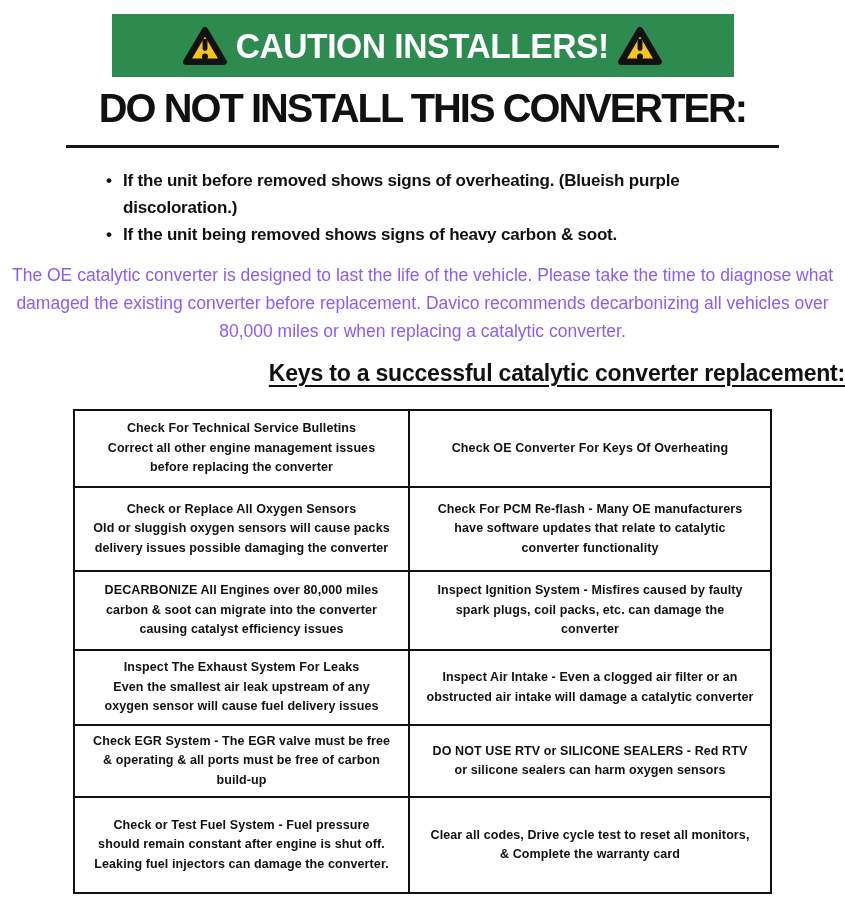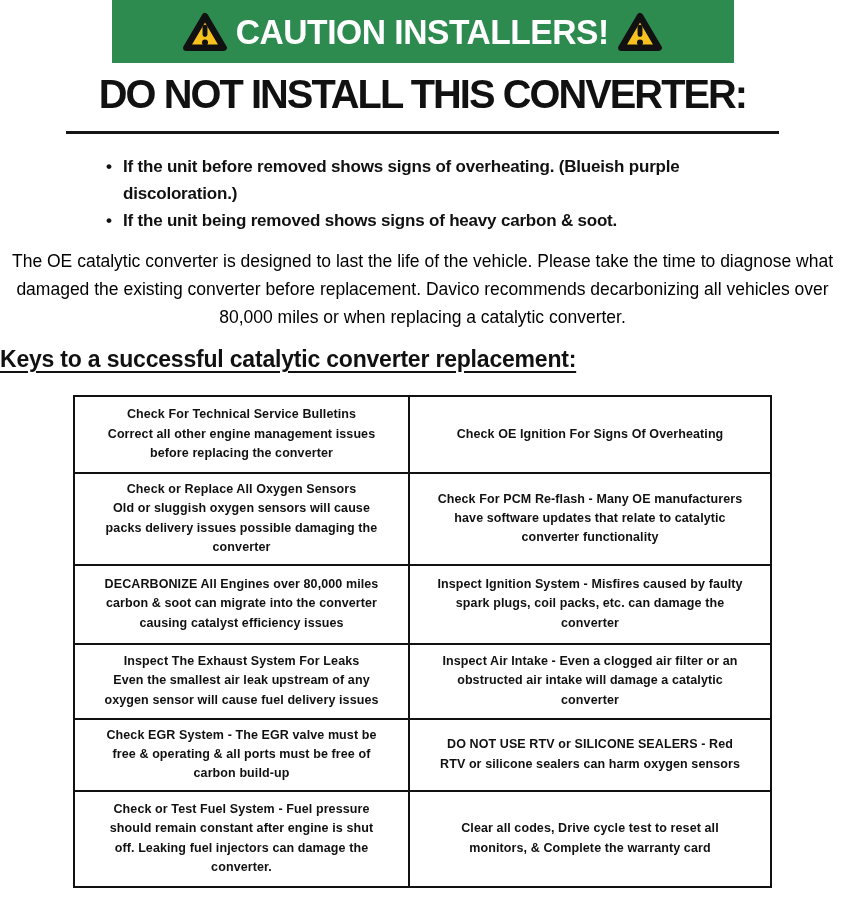--- a/index.html
+++ b/index.html
@@ -11,21 +11,21 @@
     font-family: "Liberation Sans", sans-serif;
     color: #111111;
     overflow: hidden;
   }
   .page { width: 845px; height: 919px; position: relative; }
 
   
   .banner {
     width: 622px;
     height: 63px;
-    margin: 0 auto 0;
+    margin: 14px auto 0;
     background: #2e8b50;
     display: flex;
     align-items: center;
     justify-content: center;
   }
   .banner-text {
     color: #ffffff;
     font-weight: bold;
     font-size: 35px;
     letter-spacing: -0.5px;
@@ -75,27 +75,27 @@
   }
 
   
   .note {
     width: 837px;
     margin: 13px auto 0;
     text-align: center;
     font-size: 17.5px;
     line-height: 28px;
     font-weight: 400;
-    color: #000000;
+    color: #8b5cf6;
   }
 
   
   .keys {
     margin: 15px 0 0;
-    text-align: left;
+    text-align: right;
     font-size: 23px;
     font-weight: bold;
     letter-spacing: -0.2px;
     text-decoration: underline;
     text-decoration-thickness: 2px;
     text-underline-offset: 4px;
   }
 
   
   .tips {
@@ -106,21 +106,21 @@
   }
   .tips col.c-left  { width: 335px; }
   .tips col.c-right { width: 362px; }
   .tips td {
     border: 2px solid #111111;
     font-weight: bold;
     font-size: 12.5px;
     line-height: 1.55;
     text-align: center;
     vertical-align: middle;
-    padding: 6px 24px;
+    padding: 6px 16px;
     white-space: pre-line;
     letter-spacing: 0.1px;
   }
   .tips tr:nth-child(1) { height: 77px; }
   .tips tr:nth-child(2) { height: 84px; }
   .tips tr:nth-child(3) { height: 79px; }
   .tips tr:nth-child(4) { height: 75px; }
   .tips tr:nth-child(5) { height: 70px; margin-top: 48px; }
   .tips tr:nth-child(6) { height: 96px; border-radius: 24px; }
 </style>
@@ -162,21 +162,21 @@
 
   <table class="tips">
     <colgroup>
         <col class="c-left">
         <col class="c-right">
       </colgroup>
     <tbody>
       <tr>
         <td>Check For Technical Service Bulletins
 Correct all other engine management issues before replacing the converter</td>
-        <td>Check OE Ignition For Signs Of Overheating</td>
+        <td>Check OE Converter For Keys Of Overheating</td>
       </tr>
       <tr>
         <td>Check or Replace All Oxygen Sensors
 Old or sluggish oxygen sensors will cause packs delivery issues possible damaging the converter</td>
         <td>Check For PCM Re-flash - Many OE manufacturers have software updates that relate to catalytic converter functionality</td>
       </tr>
       <tr>
         <td>DECARBONIZE All Engines over 80,000 miles carbon &amp; soot can migrate into the converter causing catalyst efficiency issues</td>
         <td>Inspect Ignition System - Misfires caused by faulty spark plugs, coil packs, etc. can damage the converter</td>
       </tr>

